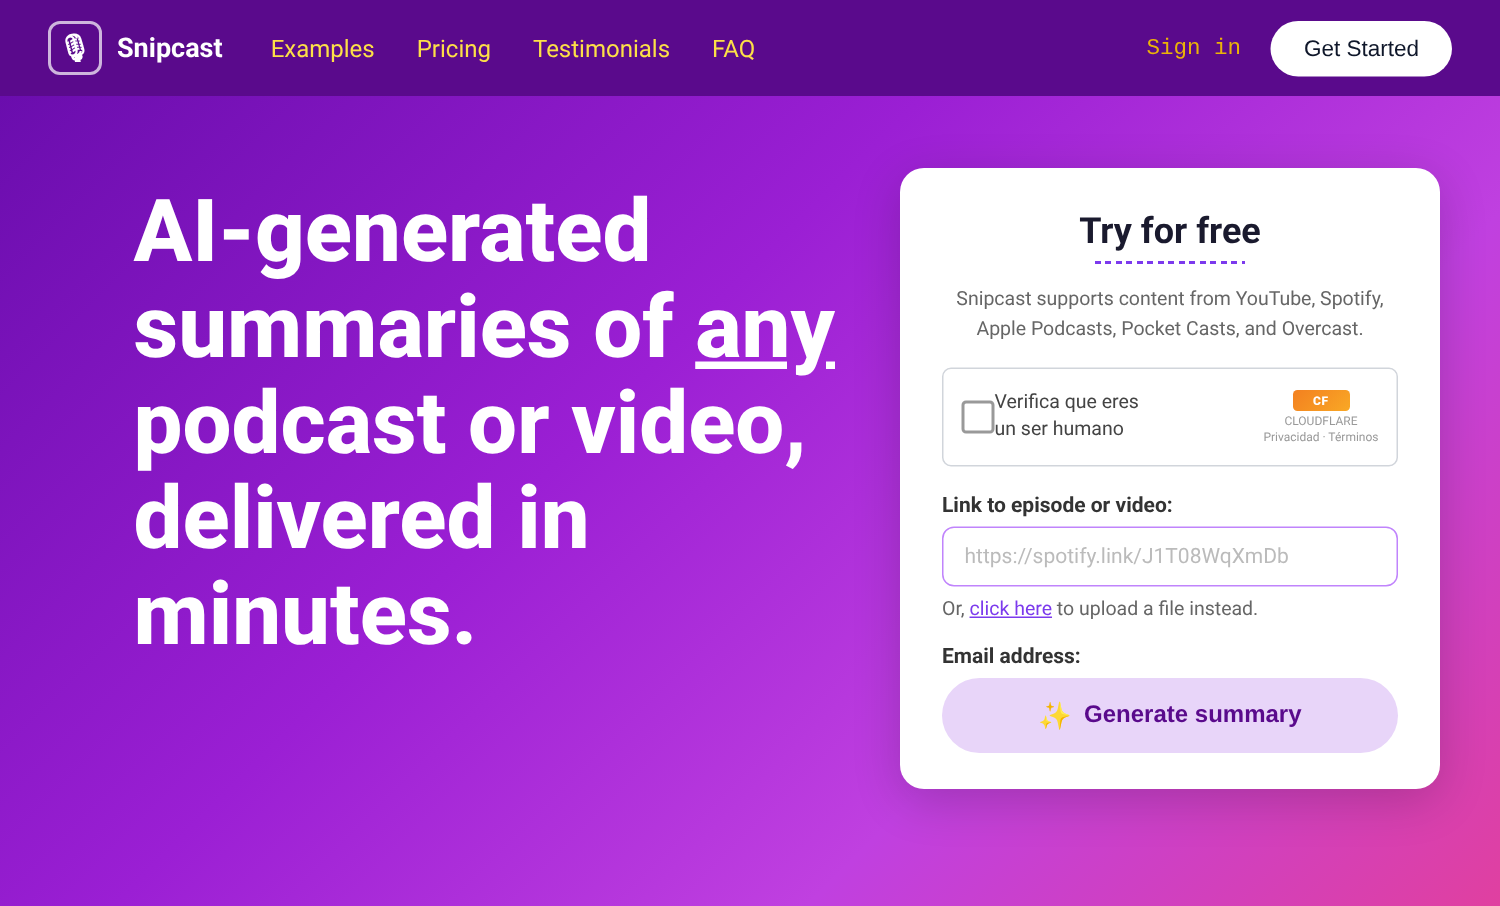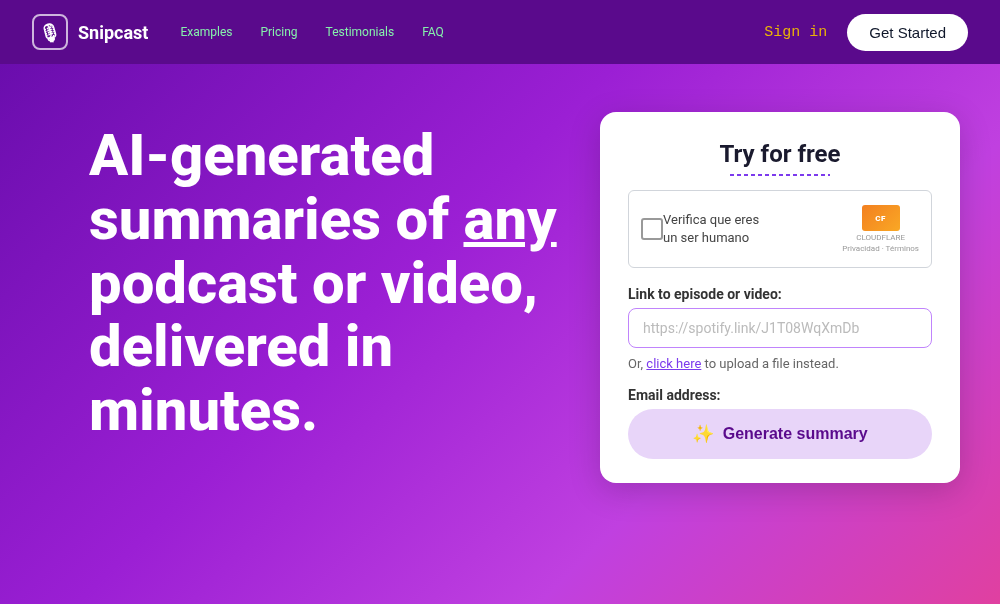--- a/index.html
+++ b/index.html
@@ -37,22 +37,22 @@
       justify-content: center;
       font-size: 18px;
     }
     .nav-links {
       display: flex;
       align-items: center;
       gap: 28px;
       flex: 1;
     }
     .nav-link {
-      color: #86efac;
-      font-size: 12px;
+      color: #fde047;
+      font-size: 16px;
       cursor: pointer;
       text-decoration: none;
     }
     .nav-right {
       display: flex;
       align-items: center;
       gap: 20px;
     }
     .sign-in {
       color: #eab308;
@@ -158,21 +158,21 @@
       line-height: 1.4;
     }
     .cloudflare-badge {
       display: flex;
       flex-direction: column;
       align-items: center;
       gap: 2px;
     }
     .cf-logo {
       width: 38px;
-      height: 26px;
+      height: 14px;
       background: linear-gradient(135deg, #f38020 0%, #f9a825 100%);
       border-radius: 3px;
       display: flex;
       align-items: center;
       justify-content: center;
       font-size: 8px;
       font-weight: 900;
       color: white;
       letter-spacing: 0.5px;
     }
@@ -258,20 +258,21 @@
       <span>summaries of </span><span class="underline">any</span><br>
       <span>podcast or video,</span><br>
       <span>delivered in</span><br>
       <span>minutes.</span>
     </h1>
   </div>
 
   <div class="hero-card">
     <div class="card-title">Try for free</div>
     <div class="card-title-underline"></div>
+    <p class="card-subtitle">Snipcast supports content from YouTube, Spotify, Apple Podcasts, Pocket Casts, and Overcast.</p>
 
     <div class="captcha-box">
       <div class="captcha-left">
         <div class="captcha-checkbox"></div>
         <div class="captcha-text">
           <span>Verifica que eres</span><br>
           <span>un ser humano</span>
         </div>
       </div>
       <div class="cloudflare-badge">

